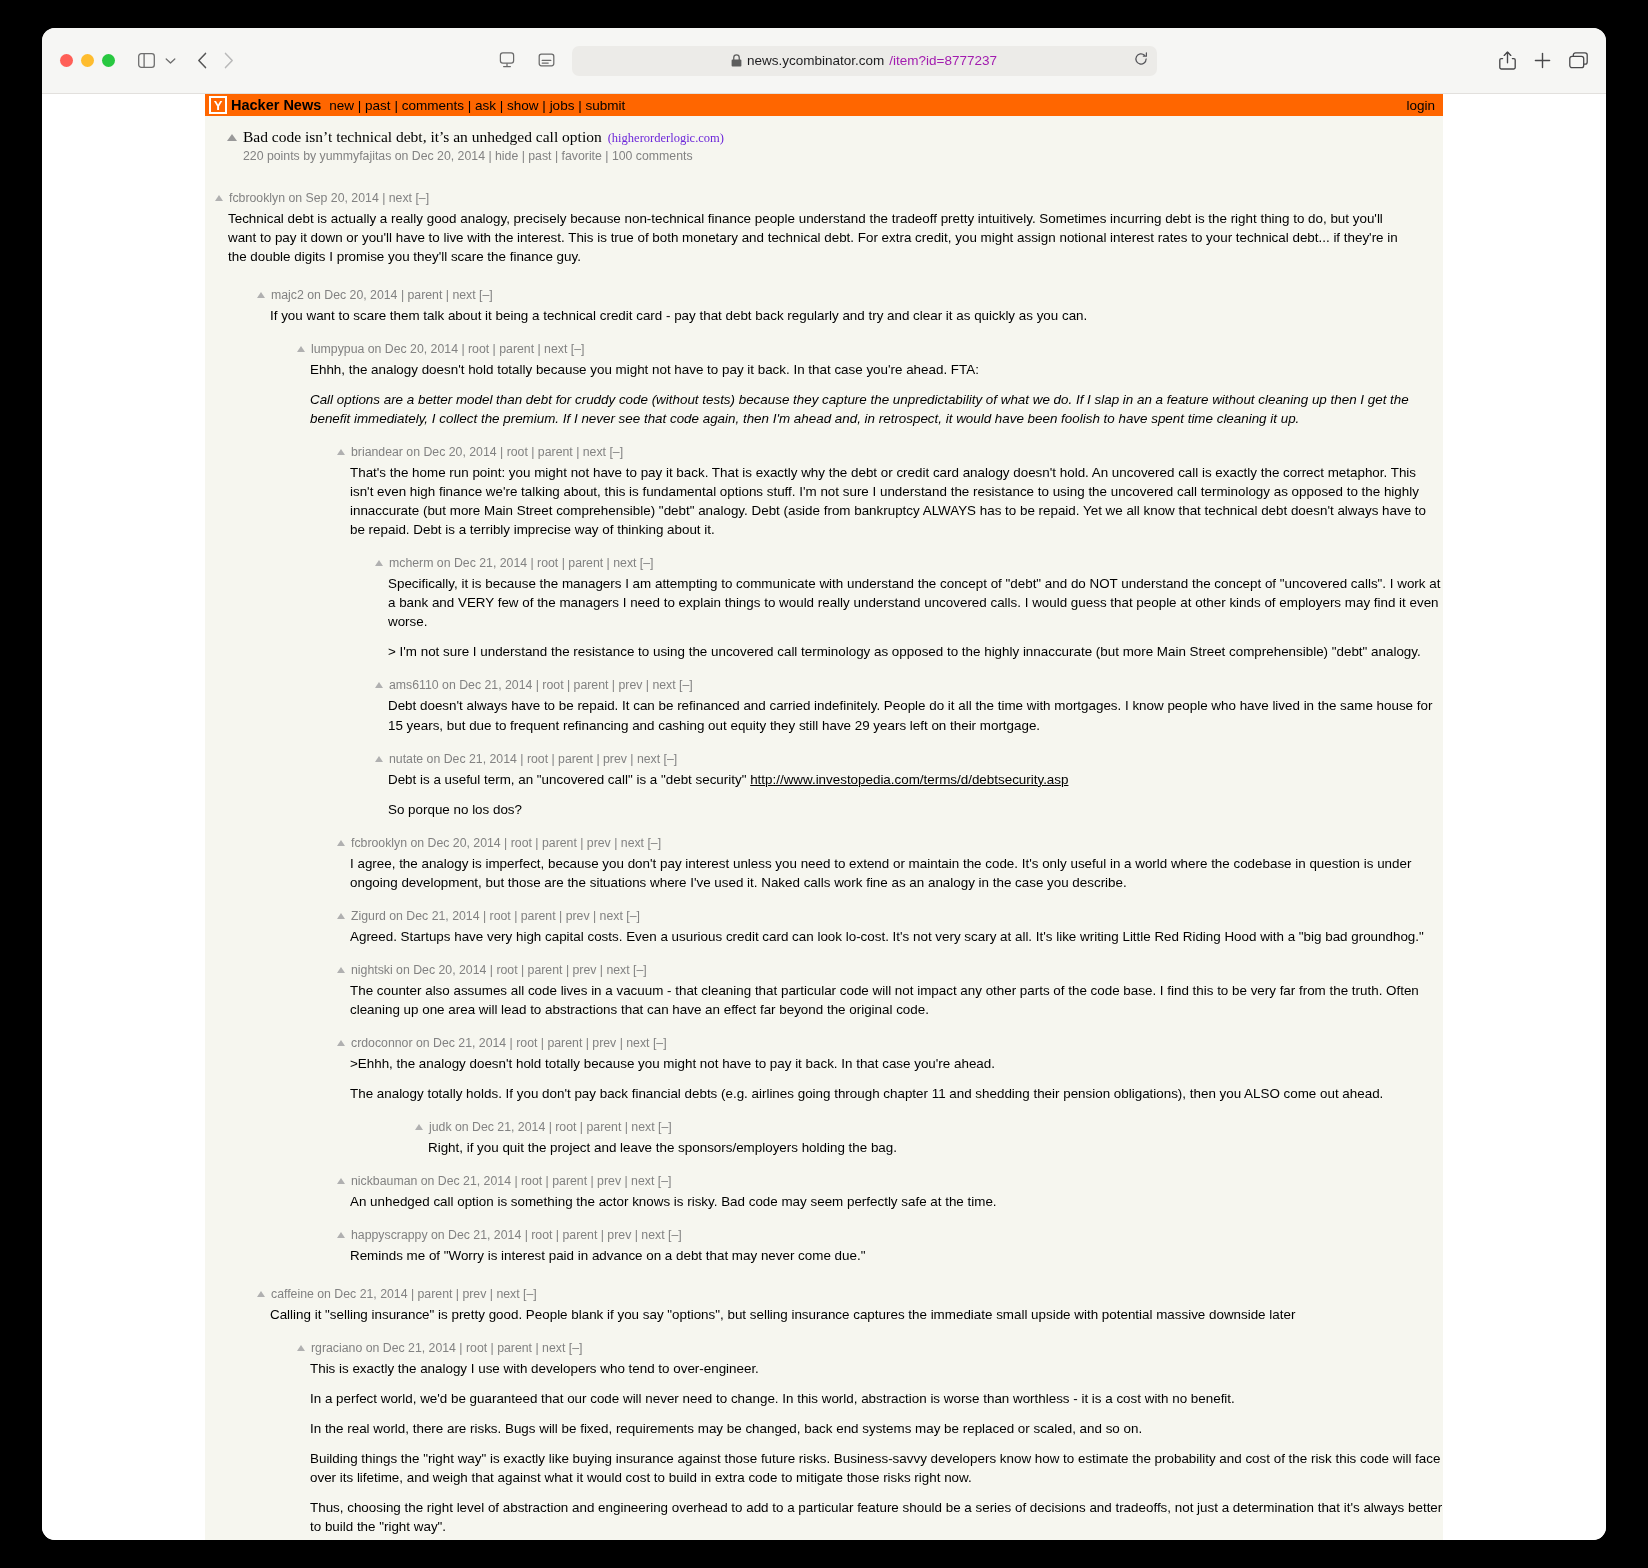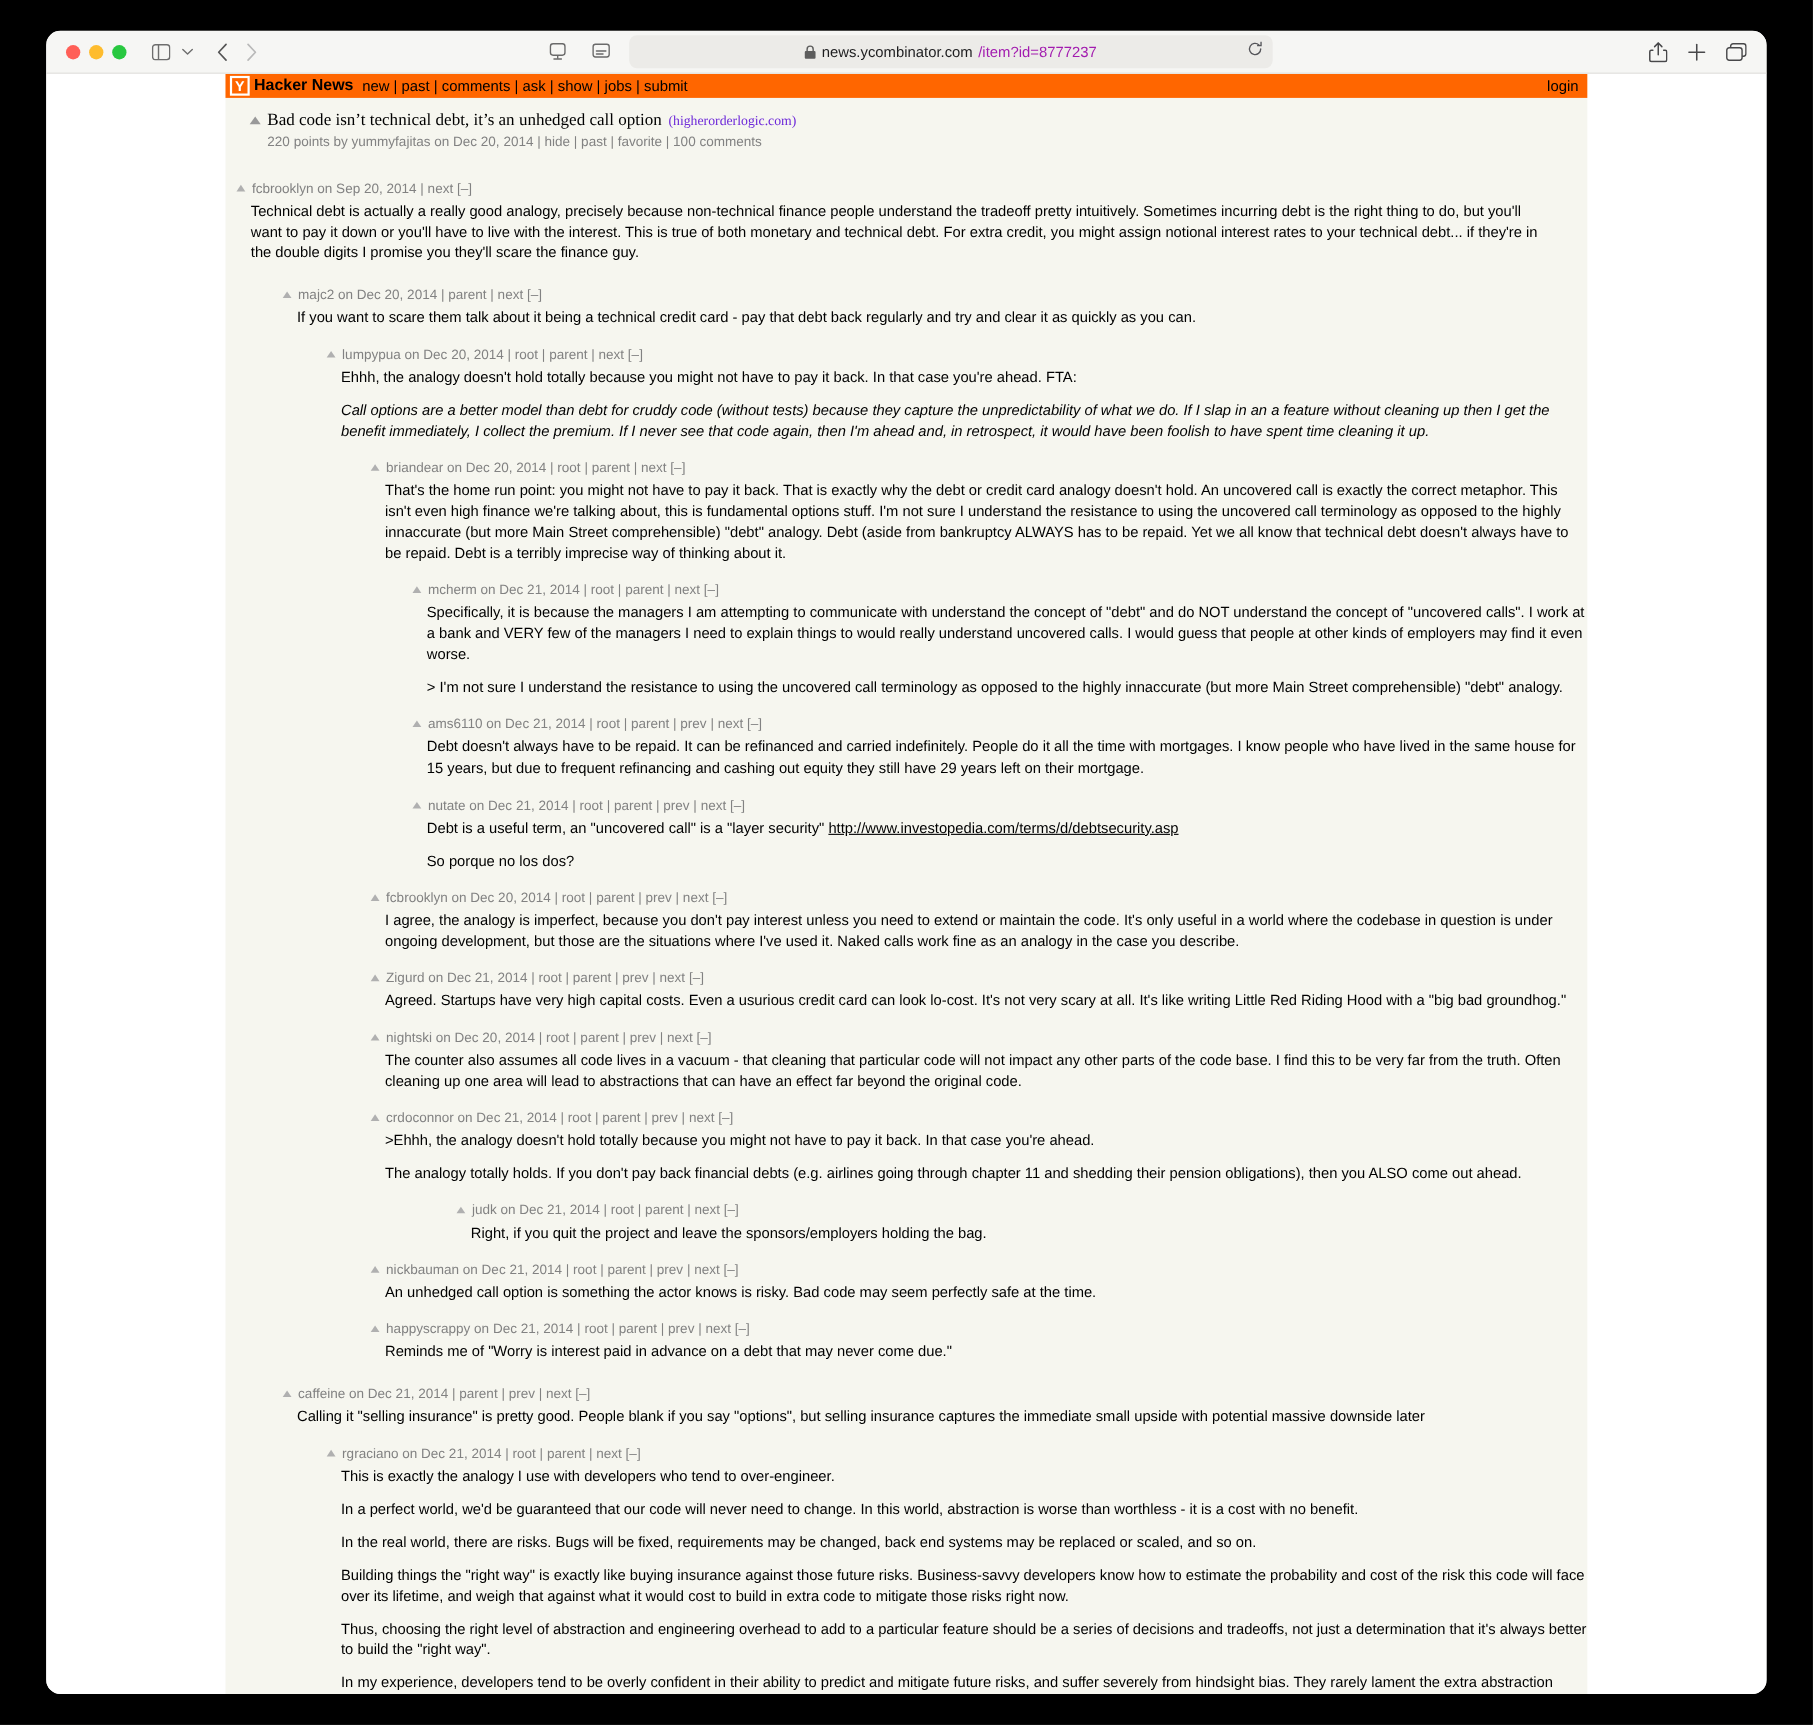--- a/index.html
+++ b/index.html
@@ -22,21 +22,21 @@
     background: #f6f6f4;
     border-radius: 13px;
     overflow: hidden;
     box-shadow: 0 12px 48px rgba(0,0,0,0.55);
     display: flex; flex-direction: column;
     position: relative;
   }
 
   
   .toolbar {
-    height: 39px;
+    height: 66px;
     background: #f6f6f4;
     display: flex; align-items: center;
     padding: 0 18px;
     flex: none;
     position: relative;
     border-bottom: 1px solid #e2e0dd;
   }
   .traffic { display: flex; gap: 8px; align-items: center; margin-right: 18px; }
   .dot { width: 13px; height: 13px; border-radius: 50%; }
   .dot.red { background: #ff5f57; }
@@ -374,21 +374,21 @@
               <p>Debt doesn't always have to be repaid. It can be refinanced and carried indefinitely. People do it all the time with mortgages. I know people who have lived in the same house for 15 years, but due to frequent refinancing and cashing out equity they still have 29 years left on their mortgage.</p>
             </div>
           </div>
 
           <div class="comment i4 gap-md">
             <div class="chead">
               <span class="uparrow"></span>
               <span>nutate on Dec 21, 2014 | root | parent | prev | next [–]</span>
             </div>
             <div class="cbody">
-              <p><span>Debt is a useful term, an "uncovered call" is a "layer security" </span><a href="#">http://www.investopedia.com/terms/d/debtsecurity.asp</a></p>
+              <p><span>Debt is a useful term, an "uncovered call" is a "debt security" </span><a href="#">http://www.investopedia.com/terms/d/debtsecurity.asp</a></p>
               <p>So porque no los dos?</p>
             </div>
           </div>
 
           <div class="comment i3 gap-md">
             <div class="chead">
               <span class="uparrow"></span>
               <span>fcbrooklyn on Dec 20, 2014 | root | parent | prev | next [–]</span>
             </div>
             <div class="cbody">

